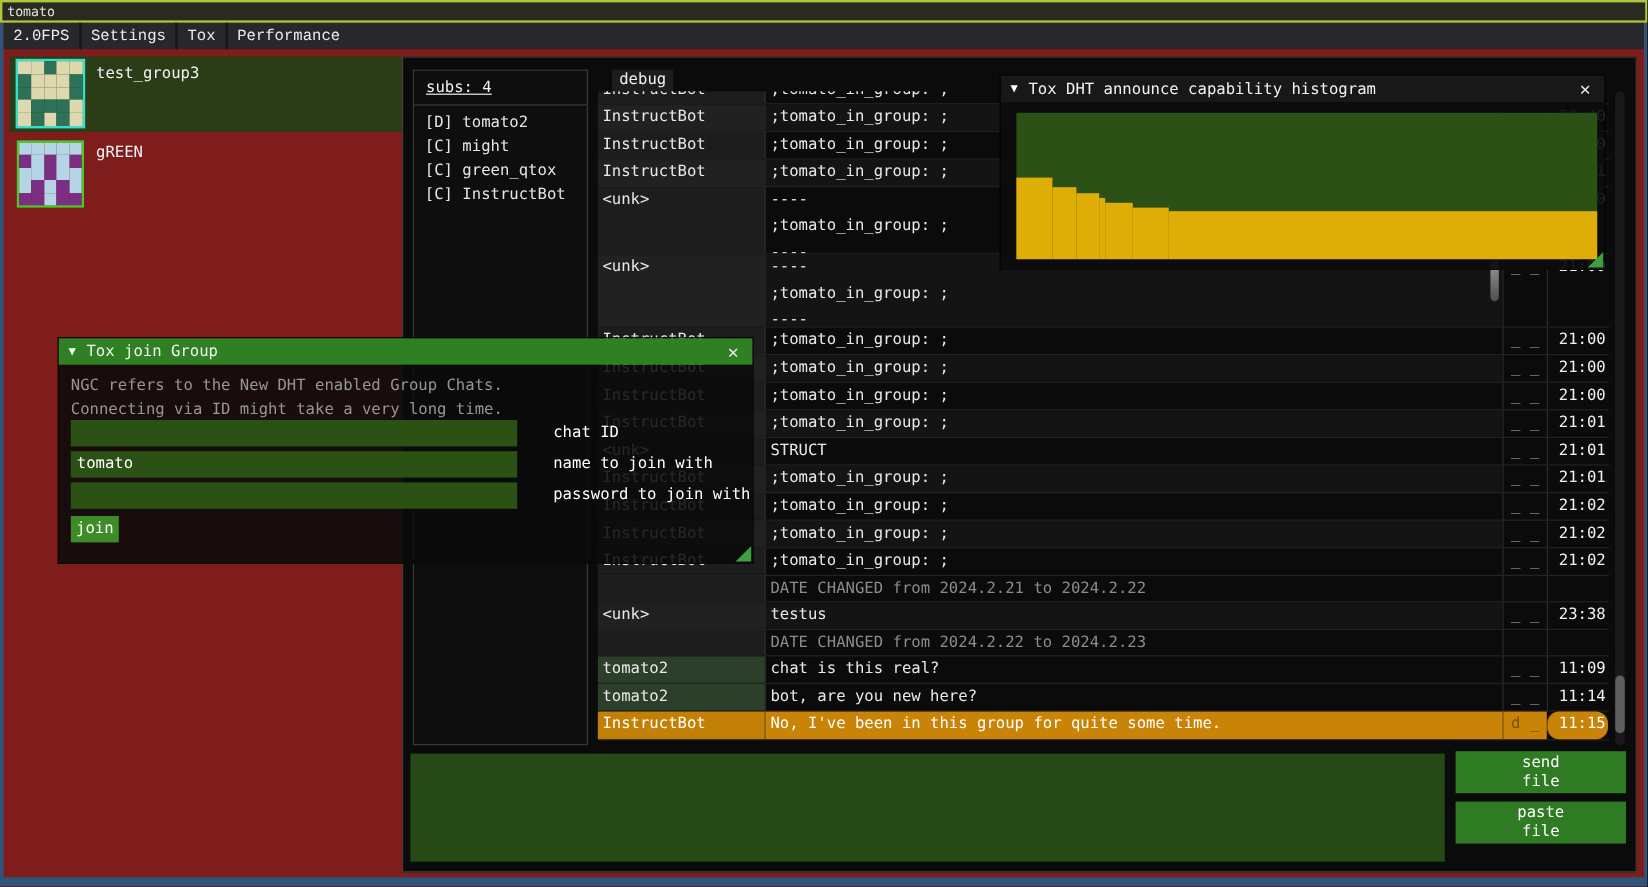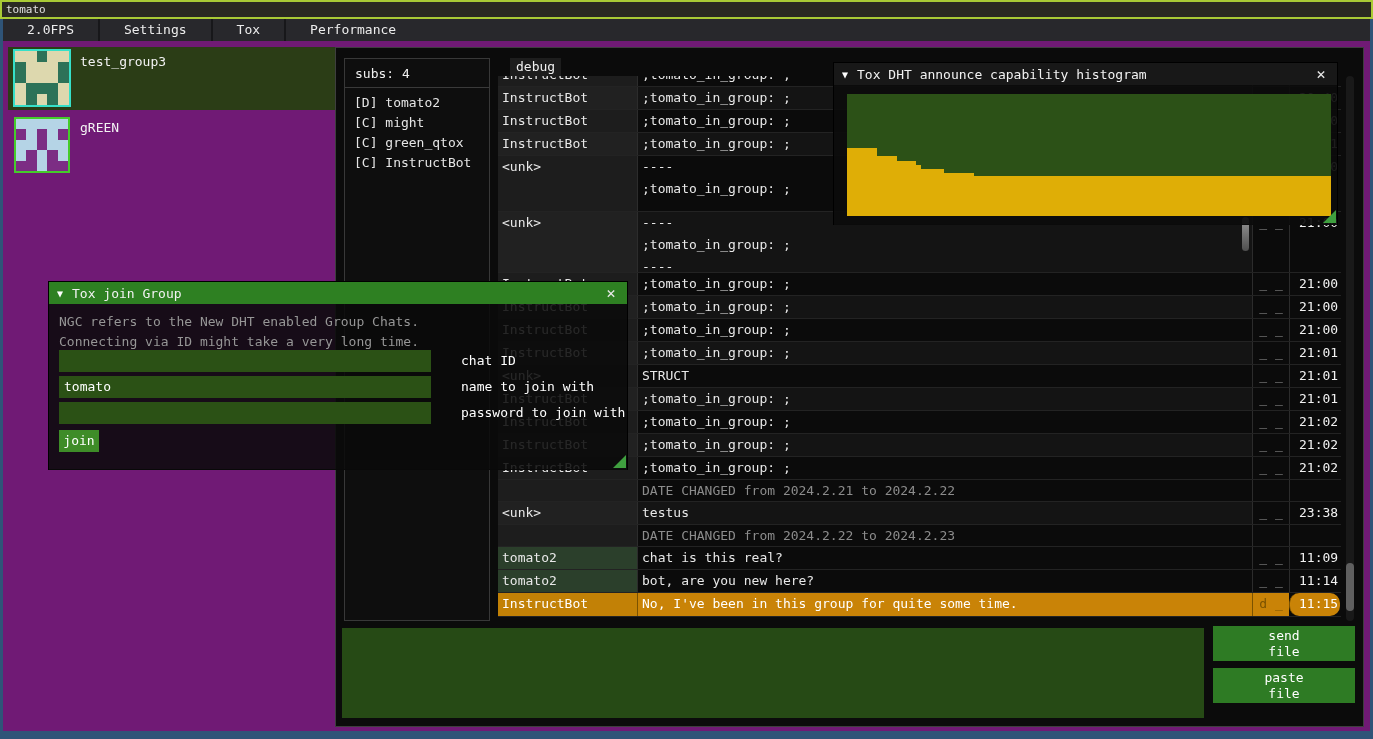--- a/index.html
+++ b/index.html
@@ -1,45 +1,45 @@
 <!DOCTYPE html>
 <html><head>
 <meta charset="utf-8">
 <style>
   * { margin:0; padding:0; box-sizing:border-box; }
   html,body { background:#000; }
   #screen {
     position:relative; width:1373px; height:739px; overflow:hidden;
-    background:#701a75; font-family:"DejaVu Sans Mono","Liberation Mono",monospace;
+    background:#7f1d1d; font-family:"DejaVu Sans Mono","Liberation Mono",monospace;
     color:#e8e8e8; font-size:13px;
   }
   
   .titlebar { position:absolute; left:0; top:0; width:1373px; height:19px;
     background:#2a2a22; border:2px solid #a9cb35; display:flex; align-items:center; }
   .titlebar span { font-size:11px; color:#e0e0e0; padding-left:4px; }
   .edge { position:absolute; background:#2f5478; }
   .edge.l { left:0; top:19px; width:3px; height:712px; }
   .edge.r { left:1370px; top:19px; width:3px; height:712px; }
   .edge.b { left:0; top:731px; width:1373px; height:8px; }
   
   .menubar { position:absolute; left:3px; top:19px; width:1367px; height:22px;
     background:#28282c; display:flex; align-items:stretch; }
-  .menu-item { padding:0 24px; line-height:22px; color:#ececec; cursor:default; }
+  .menu-item { padding:0 8px; line-height:22px; color:#ececec; cursor:default;font-family:Liberation Mono, monospace; }
   .menu-sep { width:2px; background:#17171a; }
   
   .group-row { position:absolute; left:8px; width:327px; }
   .group-row.sel { background:#2b3d16; }
   .avatar { position:absolute; display:grid; grid-template-columns:repeat(5,1fr); grid-template-rows:repeat(5,1fr); }
   .group-label { position:absolute; left:72px; top:7px; color:#f2f2f2; }
   
   .main-window { position:absolute; left:335px; top:47px; width:1029px; height:680px;
     background:#0b0b0b; border:1px solid #3e3e3e; }
   .subs-panel { position:absolute; left:8px; top:10px; width:146px; height:563px;
     background:#0e0e0e; border:1px solid #383838; }
-  .subs-title { padding:7px 0 0 10px; color:#f0f0f0; }
+  .subs-title { padding:7px 0 0 10px; color:#f0f0f0;text-decoration:underline; }
   .subs-sep { height:1px; background:#3a3a3a; margin:6px 0 5px 0; }
   .subs-item { padding:1px 0 1px 9px; line-height:18px; color:#e5e5e5; white-space:pre; }
   .tabbar { position:absolute; left:162px; top:10px; width:858px; height:18px; }
   .tab { display:inline-block; margin-left:12px; padding:0 6px; color:#f0f0f0; background:#1d1d1d; height:18px; line-height:17px; }
   
   .chat-view { position:absolute; left:162px; top:28px; width:843px; height:545px; overflow:hidden; }
   .chat-rows { position:absolute; left:0; top:-12px; width:843px; }
   .crow { display:flex; width:843px; border-bottom:1px solid #232323; position:relative; }
   .crow .c { overflow:hidden; white-space:pre-line; line-height:22px; }
   .c-name { width:140px; background:#1d1d1d; border-right:1px solid #2c2c2c; padding-left:4px; }

